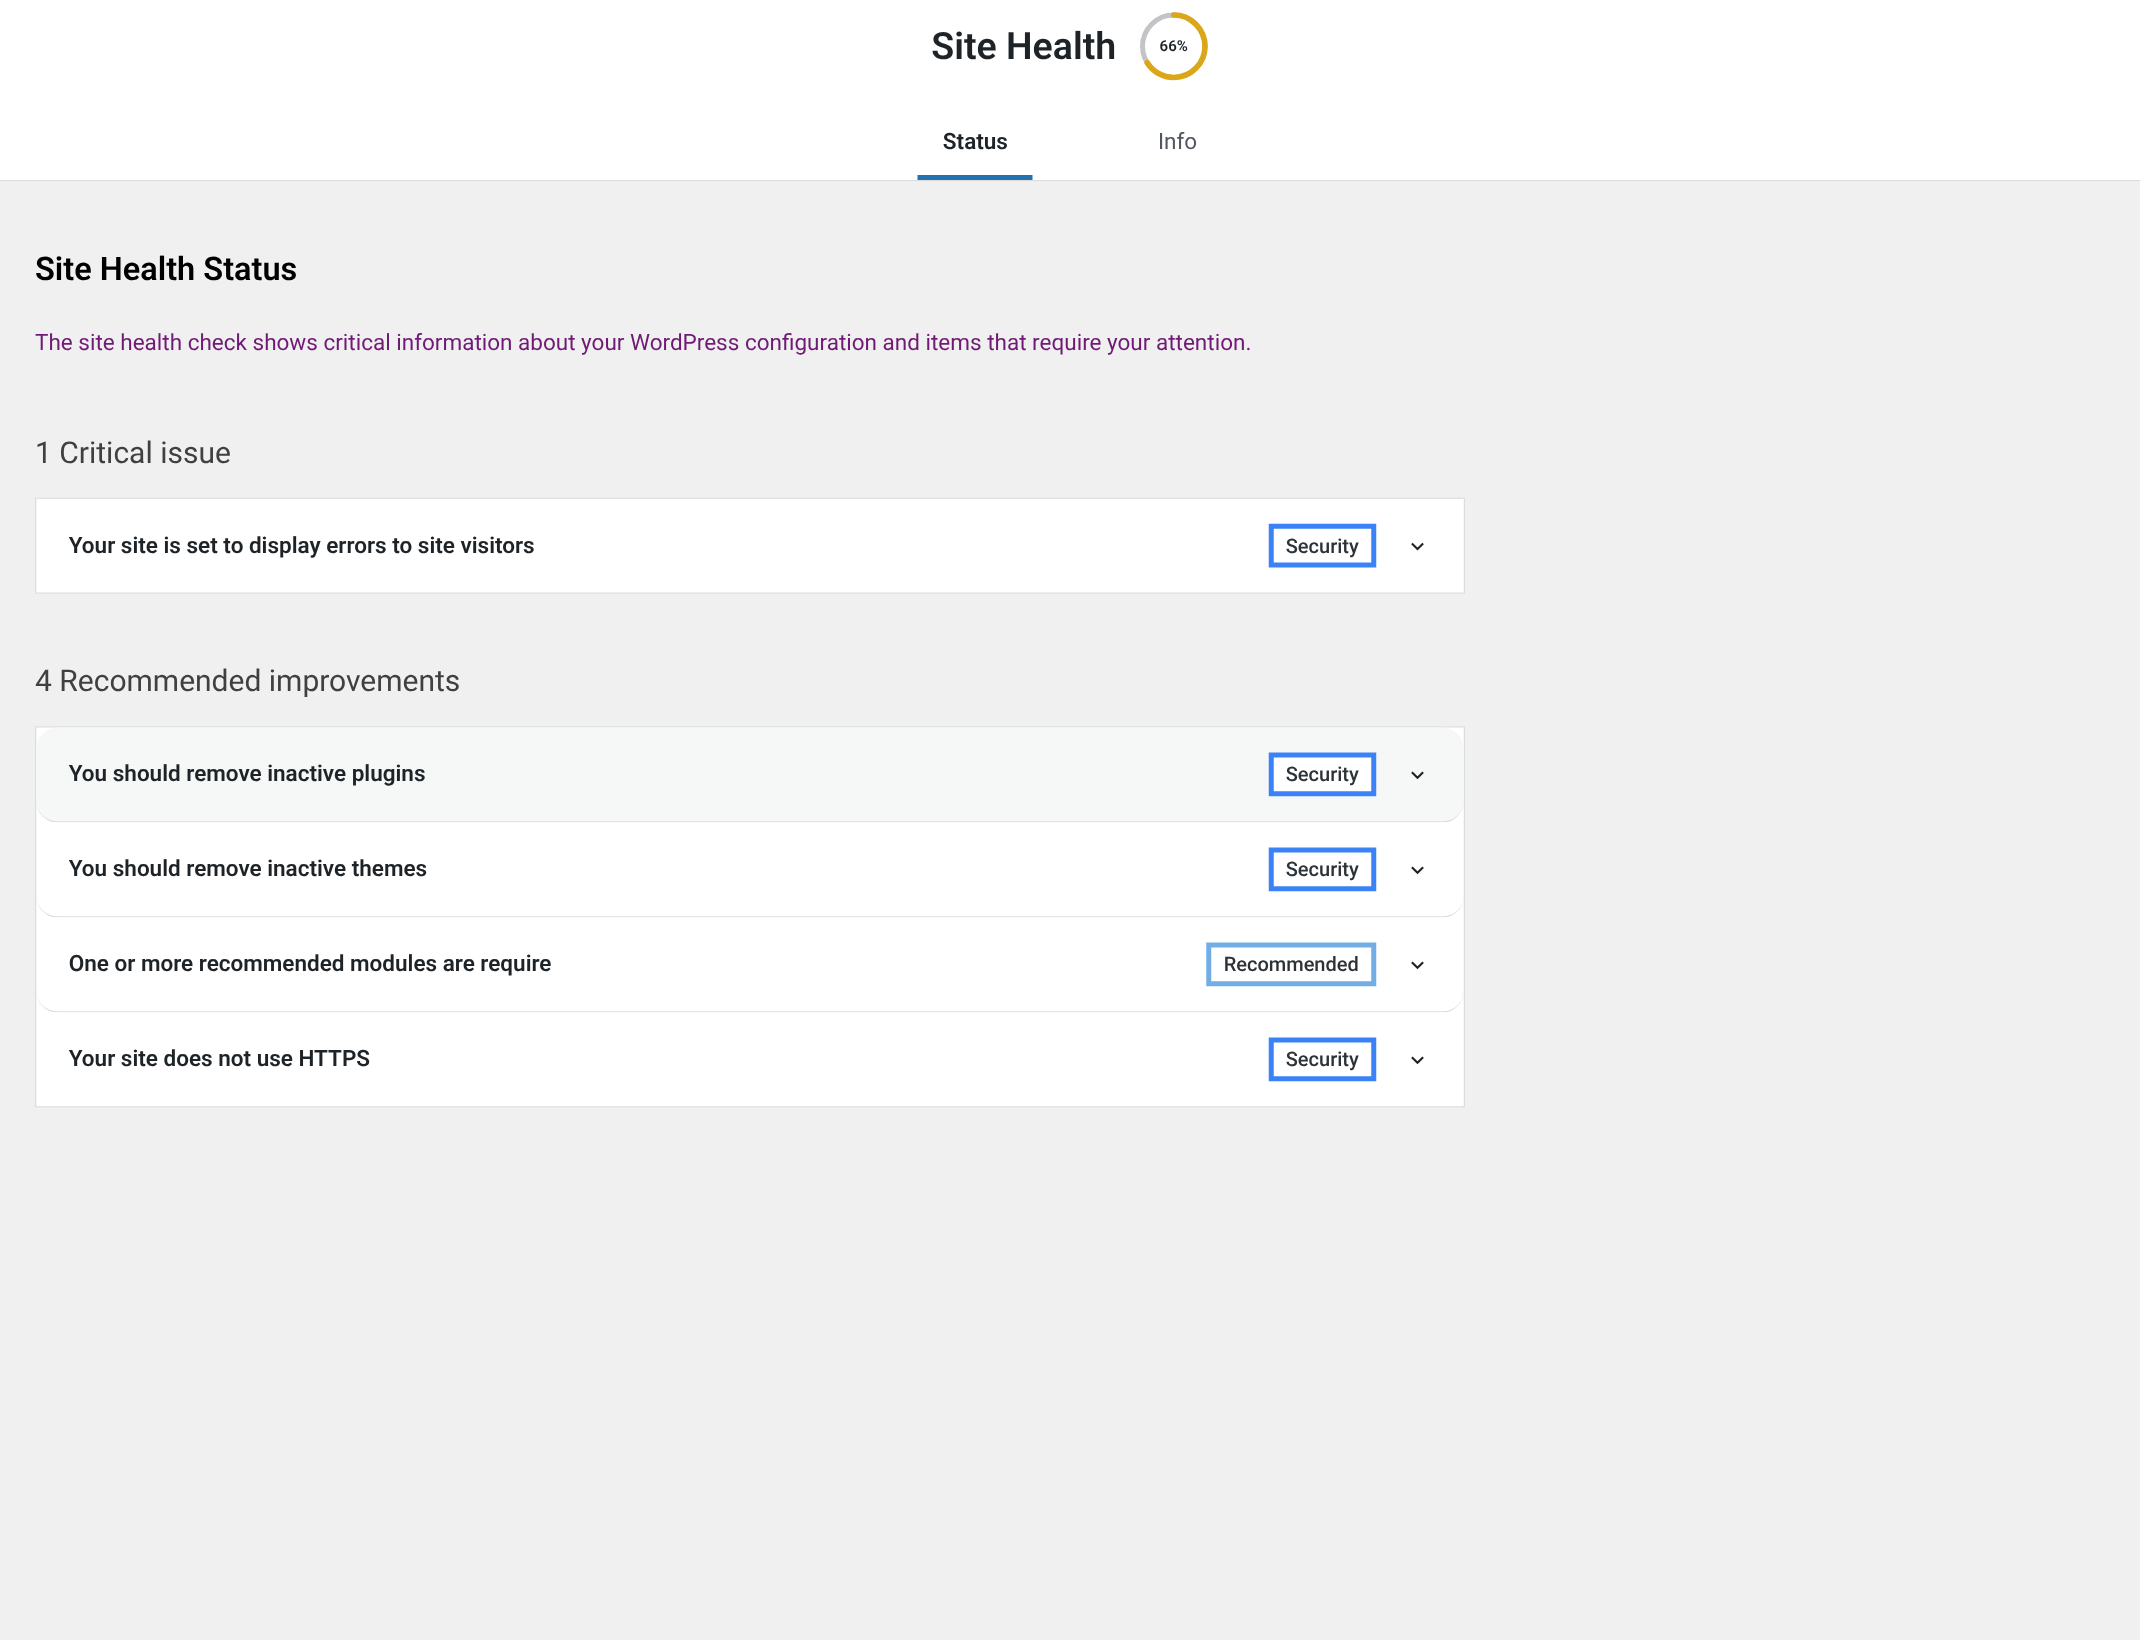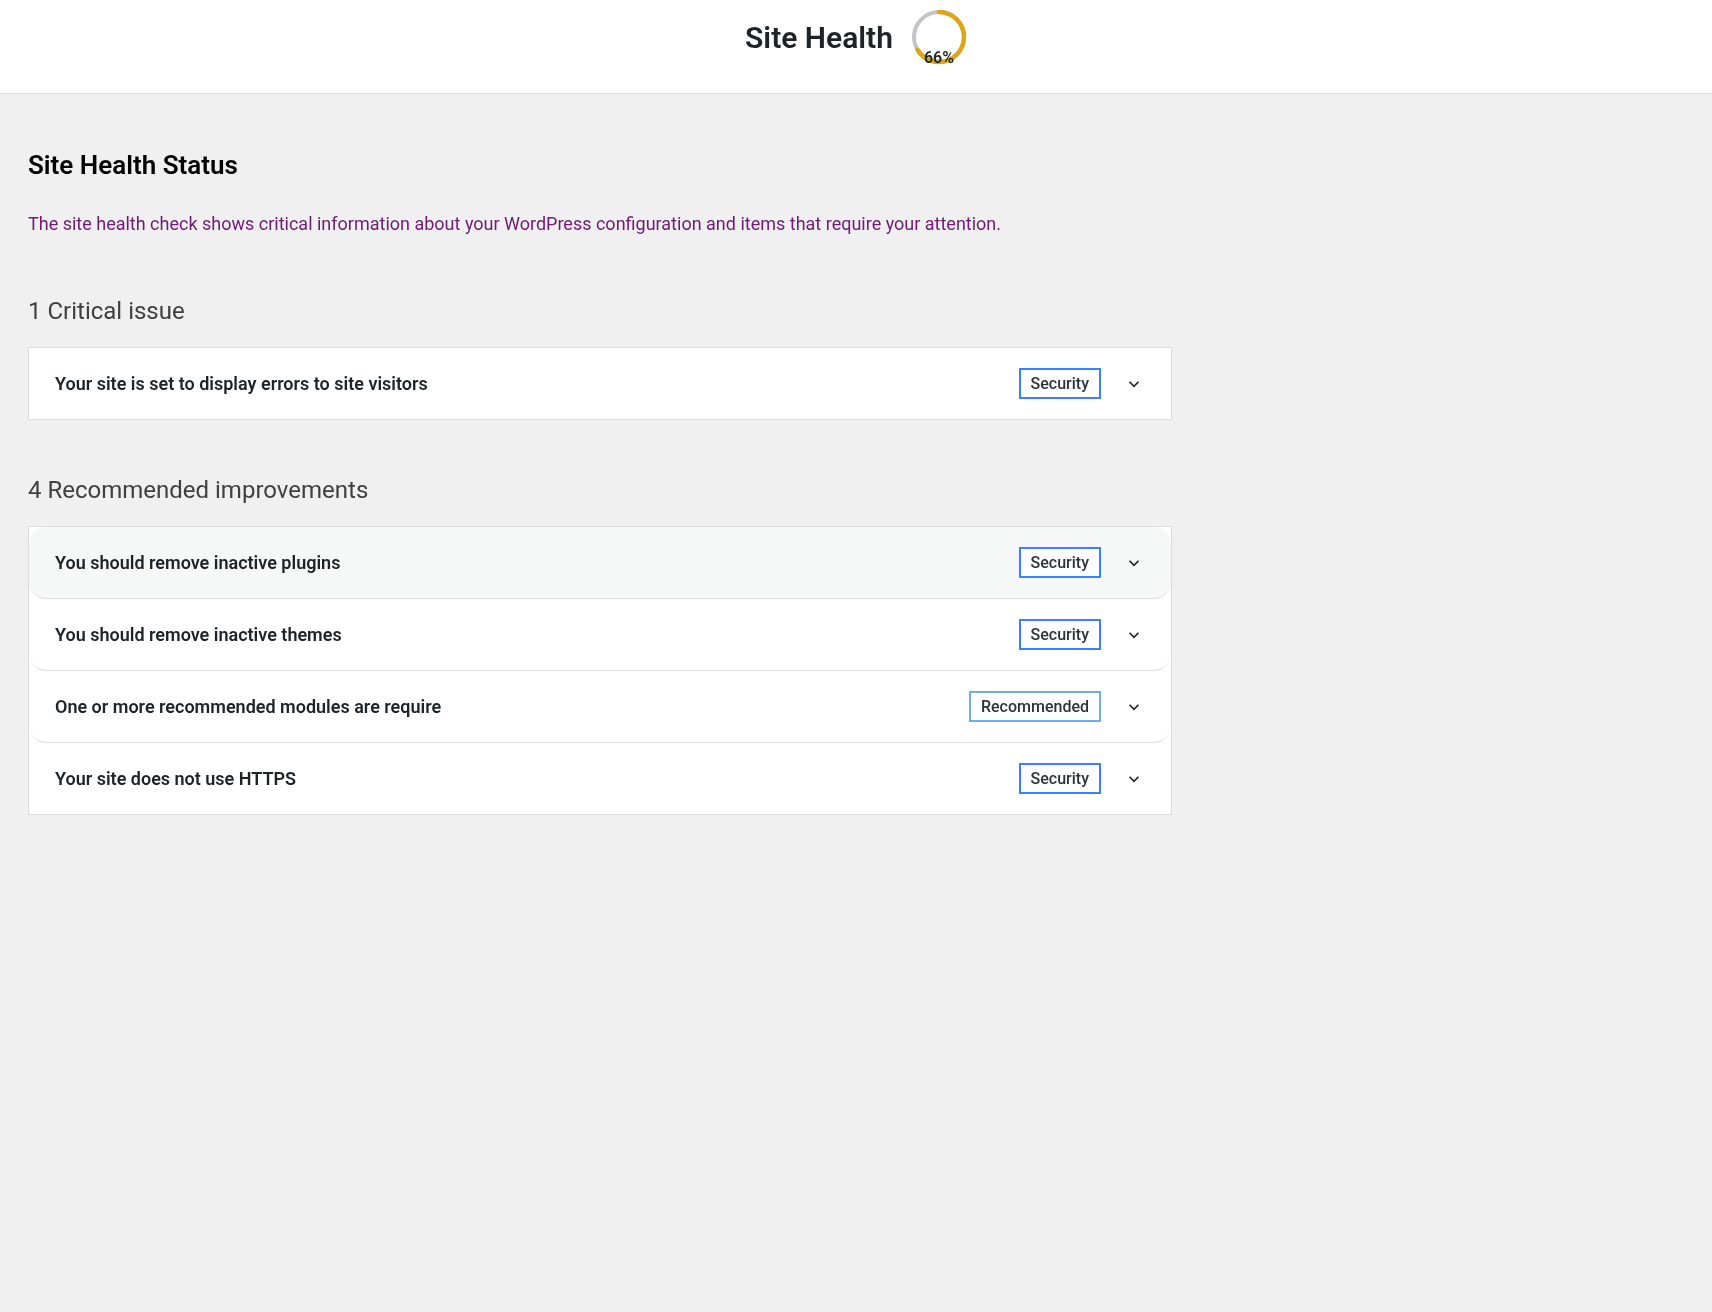--- a/index.html
+++ b/index.html
@@ -47,24 +47,23 @@
       stroke: #dba617;
       fill: none;
       stroke-width: 4.5;
       stroke-linecap: round;
     }
     .progress-label {
       position: absolute;
       top: 50%;
       left: 50%;
       transform: translate(-50%, -50%);
-      font-size: 16px;
-      font-weight: 600;
-      color: #1d2327;
-      margin-top: 20px;
+      font-size: 12px;
+      font-weight: 600;
+      color: #1d2327;
     }
     .tabs {
       display: flex;
       justify-content: center;
       gap: 80px;
     }
     .tab {
       font-size: 18px;
       color: #50575e;
       padding: 10px 20px 16px;
@@ -128,21 +127,21 @@
     .issue-right {
       display: flex;
       align-items: center;
       gap: 22px;
     }
     .badge {
       font-size: 16px;
       font-weight: 500;
       color: #2c3338;
       padding: 4px 10px;
-      border: 2px solid #3b82f6;
+      border: 4px solid #3b82f6;
       background: #fff;
     }
     .badge.performance {
       border-color: #72aee6;
     }
     .chevron {
       width: 22px;
       height: 22px;
       display: flex;
       align-items: center;
@@ -163,20 +162,24 @@
   <div class="title-section">
     <h1 class="page-title">Site Health</h1>
     <div class="progress-circle">
       <svg width="56" height="56" viewBox="0 0 56 56">
         <circle class="bg-ring" cx="28" cy="28" r="25"></circle>
         <circle class="fg-ring" cx="28" cy="28" r="25" id="progress-arc" stroke-dasharray="157.07963267948966" stroke-dashoffset="53.40707511102648"></circle>
       </svg>
       <div class="progress-label">66%</div>
     </div>
   </div>
+  <nav class="tabs" id="tabs-container">
+      <div class="tab active">Status</div>
+      <div class="tab">Info</div>
+    </nav>
 </div>
 
 <div class="content">
   <h2 class="section-heading">Site Health Status</h2>
   <p class="description">The site health check shows critical information about your WordPress configuration and items that require your attention.</p>
 
   <h3 class="issues-heading">1 Critical issue</h3>
   <div class="issues-list" id="critical-list">
       <div class="issue-row">
         <div class="issue-title">Your site is set to display errors to site visitors</div>

